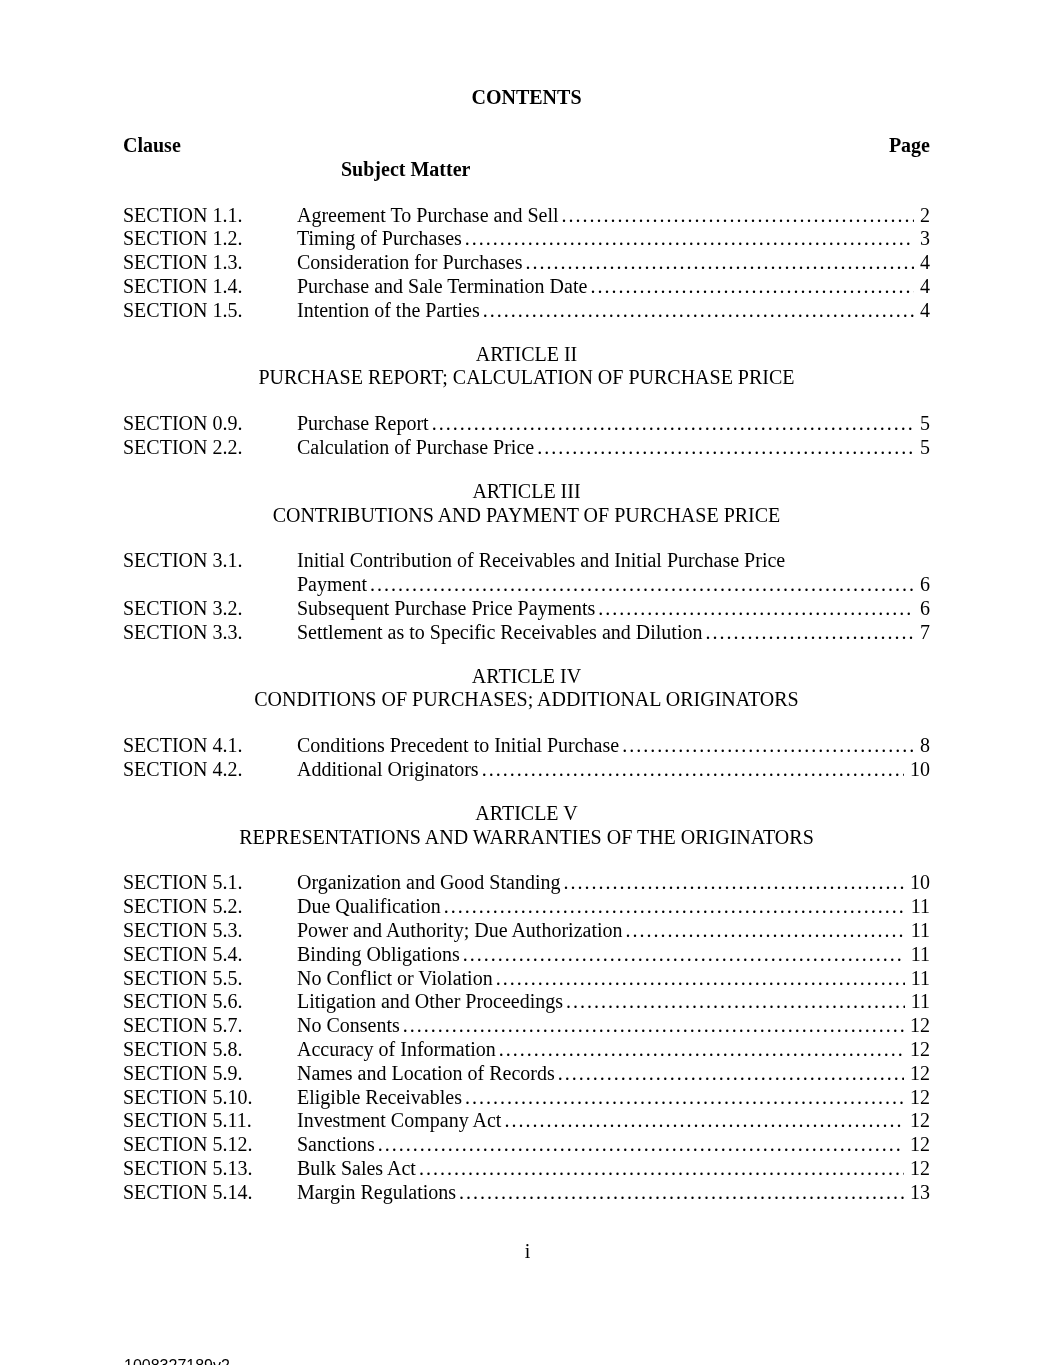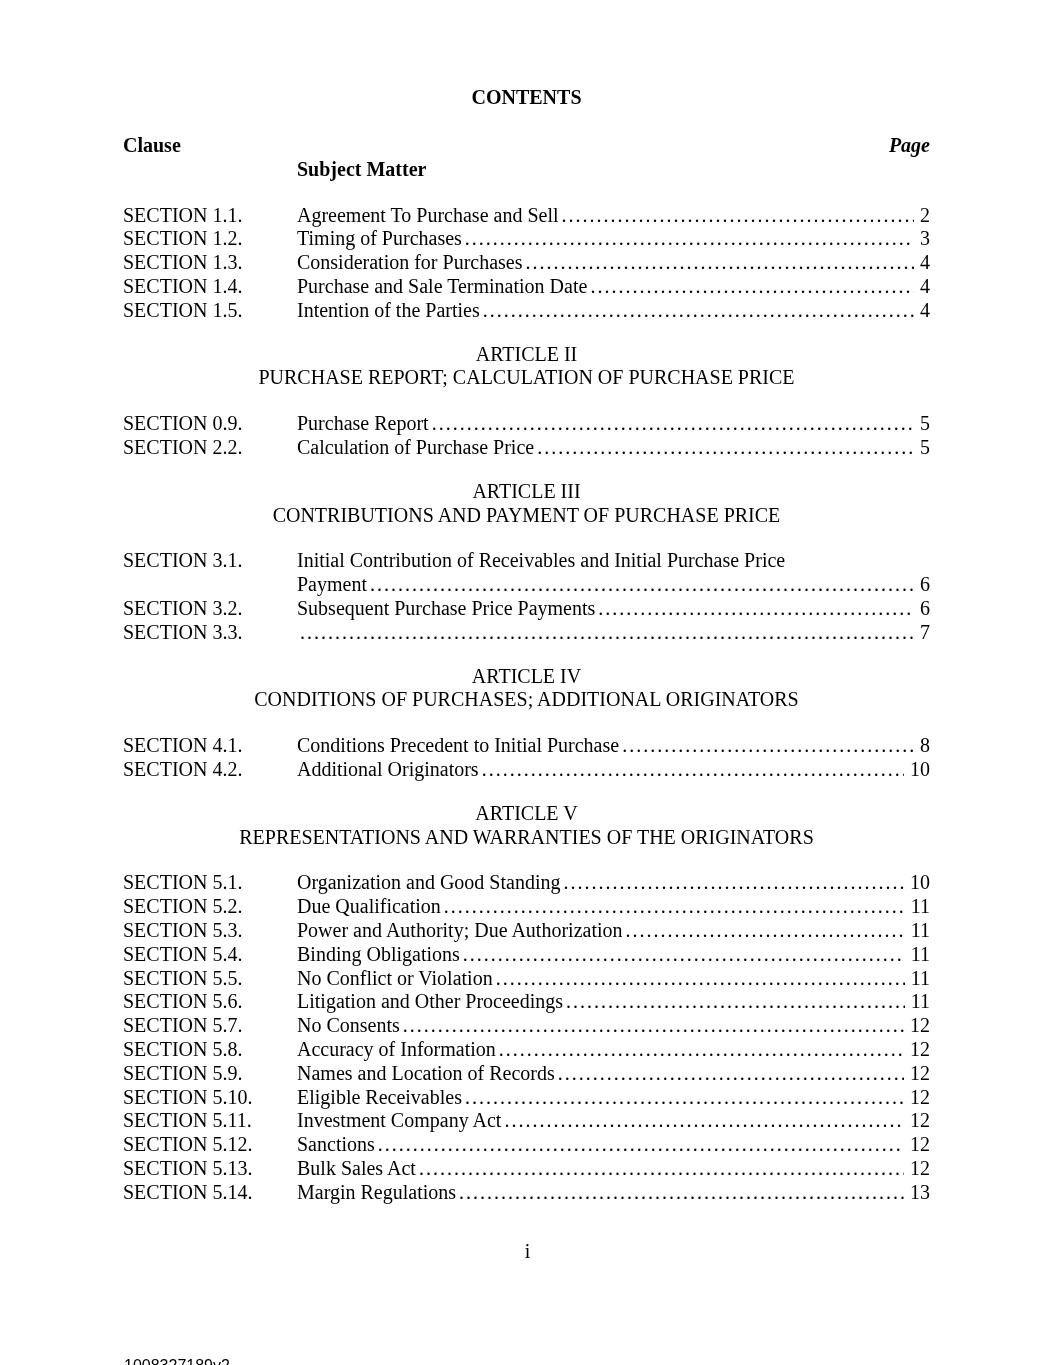--- a/index.html
+++ b/index.html
@@ -23,24 +23,25 @@
   .toc-title {
     padding-top: 86px;
     text-align: center;
     font-weight: bold;
   }
   .col-headers {
     display: flex;
     margin-top: 24px;
     margin-bottom: 16px;
     font-weight: bold;
+    gap: 44px;
   }
   .col-clause { width: 174px; flex: 0 0 174px; }
   .col-subject { flex: 1; text-align: left; margin-top: 24px; }
-  .col-page { text-align: right; font-style: italic; }
+  .col-page { text-align: right; }
 
   .article-head {
     margin-top: 20px;
     text-align: center;
   }
   .section-list {
     margin-top: 22px;
   }
   .toc-entry {
     display: flex;
@@ -206,20 +207,21 @@
                 <span class="toc-subject">Subsequent Purchase Price Payments</span>
                 <span class="leader"></span>
                 <span class="page-ref">6</span>
               </div>
             </div>
           </div>
           <div class="toc-entry">
             <span class="toc-clause">SECTION 3.3.</span>
             <div class="entry-body">
               <div class="entry-line">
+                <span class="toc-subject">Settlement as to Specific Receivables and Dilution</span>
                 <span class="leader"></span>
                 <span class="page-ref">7</span>
               </div>
             </div>
           </div>
         </div>
       </div>
       <div class="article-block">
         <div class="article-head">
           <div class="article-number">ARTICLE IV</div>

